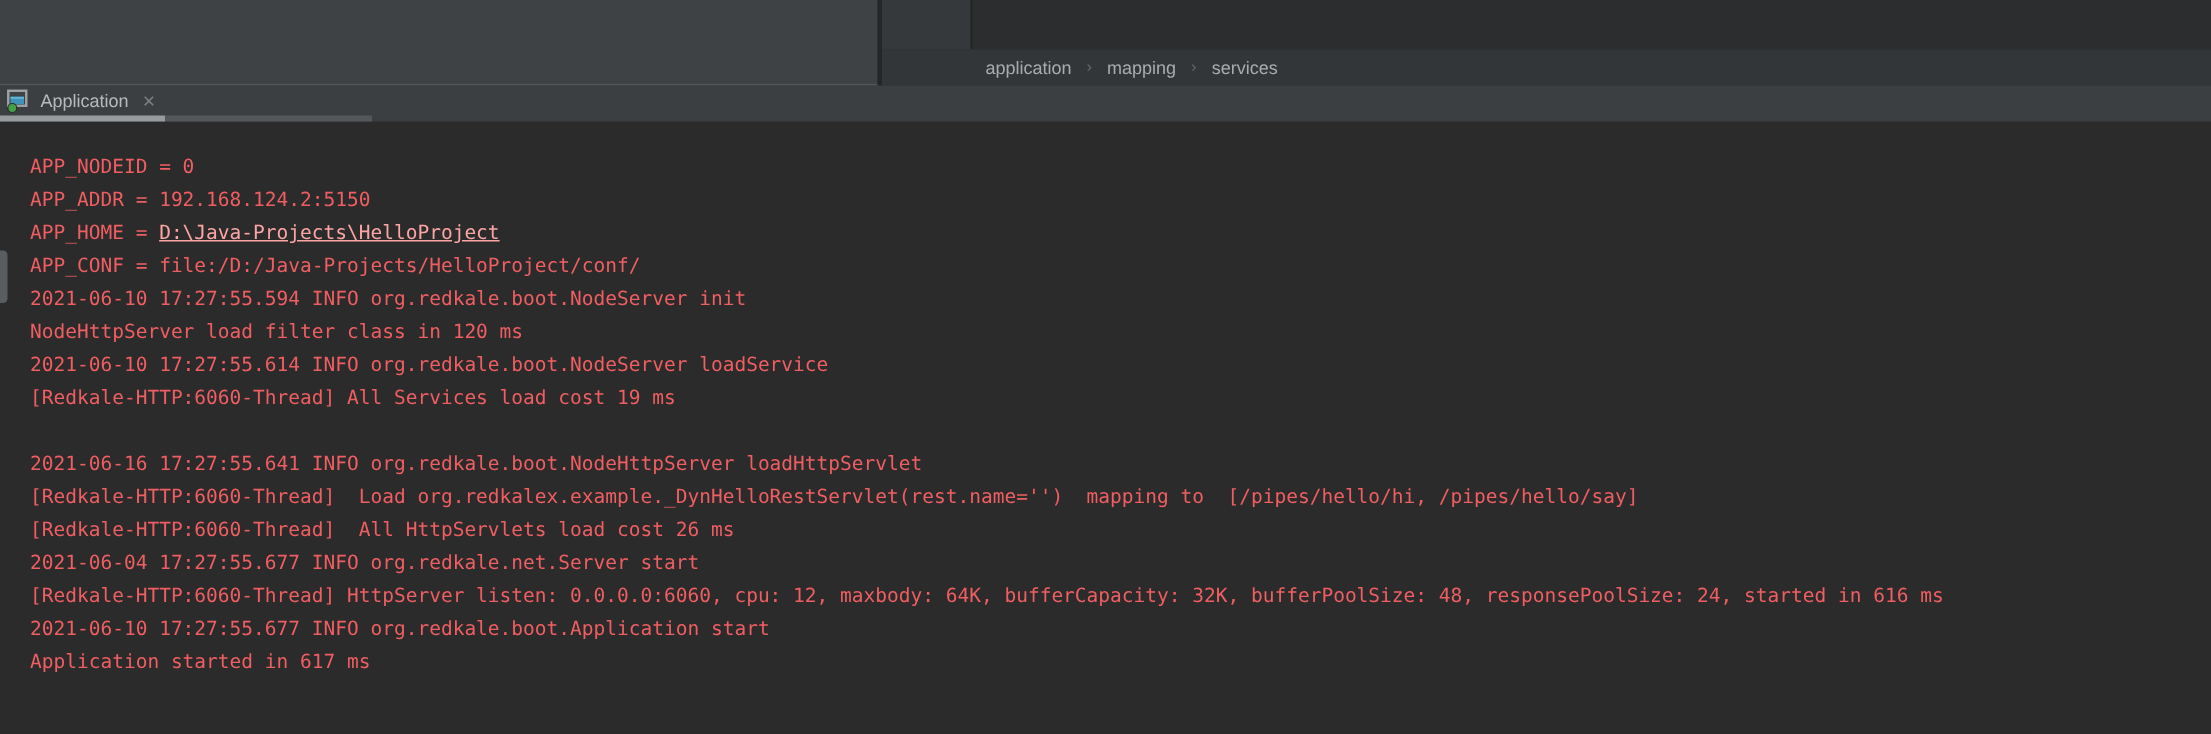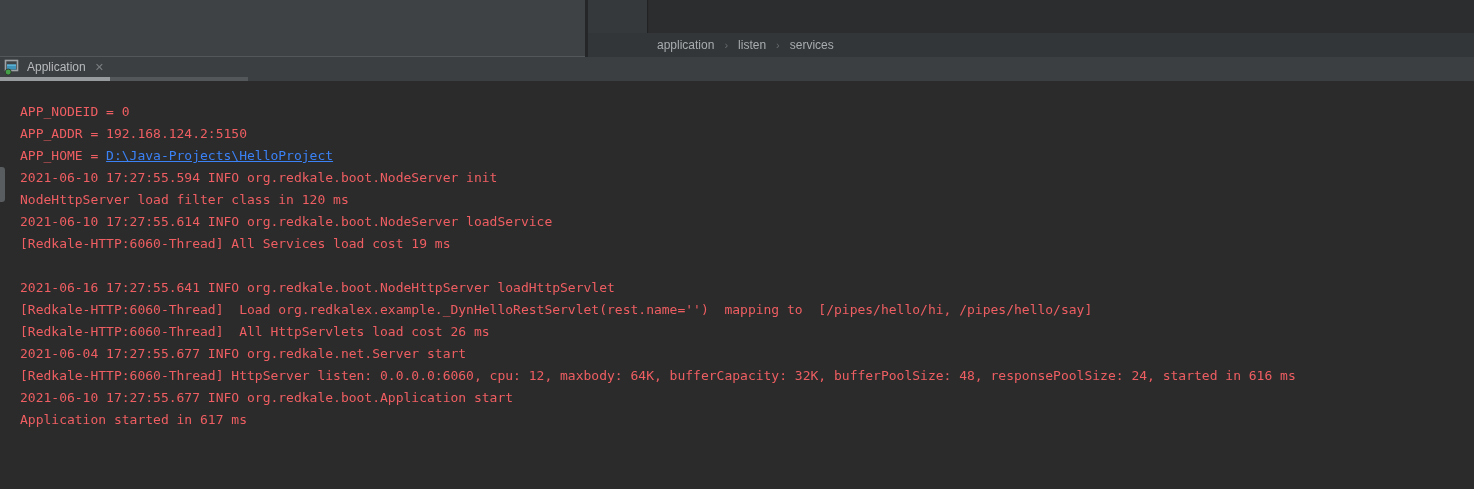--- a/index.html
+++ b/index.html
@@ -38,39 +38,39 @@
   .tab-underline-track { position: absolute; left: 110px; bottom: 0; width: 138px; height: 4px; background: #54575a; }
 
   
   .console {
     position: absolute; left: 0; top: 93px; width: 1474px; height: 408px;
     background: #2b2b2b; padding: 8px 0 0 20px;
     font-family: "DejaVu Sans Mono", monospace; font-size: 13px; line-height: 22px;
   }
   .console-line { height: 22px; white-space: pre; color: #ef5e62; }
   .console-line a.console-link {
-    color: #3b82f6; text-decoration: underline; cursor: pointer;
+    color: #fca5a5; text-decoration: underline; cursor: pointer;
   }
   .gutter-pill {
     position: absolute; left: 0; top: 167px; width: 5px; height: 35px;
     background: #595d5f; border-radius: 0 3px 3px 0;
   }
 </style>
 </head>
 <body>
 
 <div class="top-row">
   <div class="left-panel"></div>
   <div class="panel-gap"></div>
   <div class="editor-strip-a"></div>
   <div class="editor-strip-b"></div>
   <div class="breadcrumb-bar" id="breadcrumb">
       <span class="crumb">application</span>
       <span class="crumb-sep">›</span>
-      <span class="crumb">listen</span>
+      <span class="crumb">mapping</span>
       <span class="crumb-sep">›</span>
       <span class="crumb">services</span>
     </div>
 </div>
 
 <div class="tab-row">
   <div class="run-tab">
     <span style="display:inline-flex;">
       <svg width="17" height="17" viewBox="0 0 17 17">
         <rect x="1.5" y="1.5" width="12" height="10" fill="#3e4245" stroke="#9fa3a5" stroke-width="1.6"></rect>
@@ -83,20 +83,21 @@
     <span class="tab-close">✕</span>
   </div>
   <div class="tab-underline-active"></div>
   <div class="tab-underline-track"></div>
 </div>
 
 <div class="console" id="console">
     <div class="console-line">APP_NODEID = 0</div>
     <div class="console-line">APP_ADDR = 192.168.124.2:5150</div>
     <div class="console-line"><span>APP_HOME = </span><a class="console-link">D:\Java-Projects\HelloProject</a></div>
+    <div class="console-line">APP_CONF = file:/D:/Java-Projects/HelloProject/conf/</div>
     <div class="console-line">2021-06-10 17:27:55.594 INFO org.redkale.boot.NodeServer init</div>
     <div class="console-line">NodeHttpServer load filter class in 120 ms</div>
     <div class="console-line">2021-06-10 17:27:55.614 INFO org.redkale.boot.NodeServer loadService</div>
     <div class="console-line">[Redkale-HTTP:6060-Thread] All Services load cost 19 ms</div>
     <div class="console-line"></div>
     <div class="console-line">2021-06-16 17:27:55.641 INFO org.redkale.boot.NodeHttpServer loadHttpServlet</div>
     <div class="console-line">[Redkale-HTTP:6060-Thread]  Load org.redkalex.example._DynHelloRestServlet(rest.name='')  mapping to  [/pipes/hello/hi, /pipes/hello/say]</div>
     <div class="console-line">[Redkale-HTTP:6060-Thread]  All HttpServlets load cost 26 ms</div>
     <div class="console-line">2021-06-04 17:27:55.677 INFO org.redkale.net.Server start</div>
     <div class="console-line">[Redkale-HTTP:6060-Thread] HttpServer listen: 0.0.0.0:6060, cpu: 12, maxbody: 64K, bufferCapacity: 32K, bufferPoolSize: 48, responsePoolSize: 24, started in 616 ms</div>

